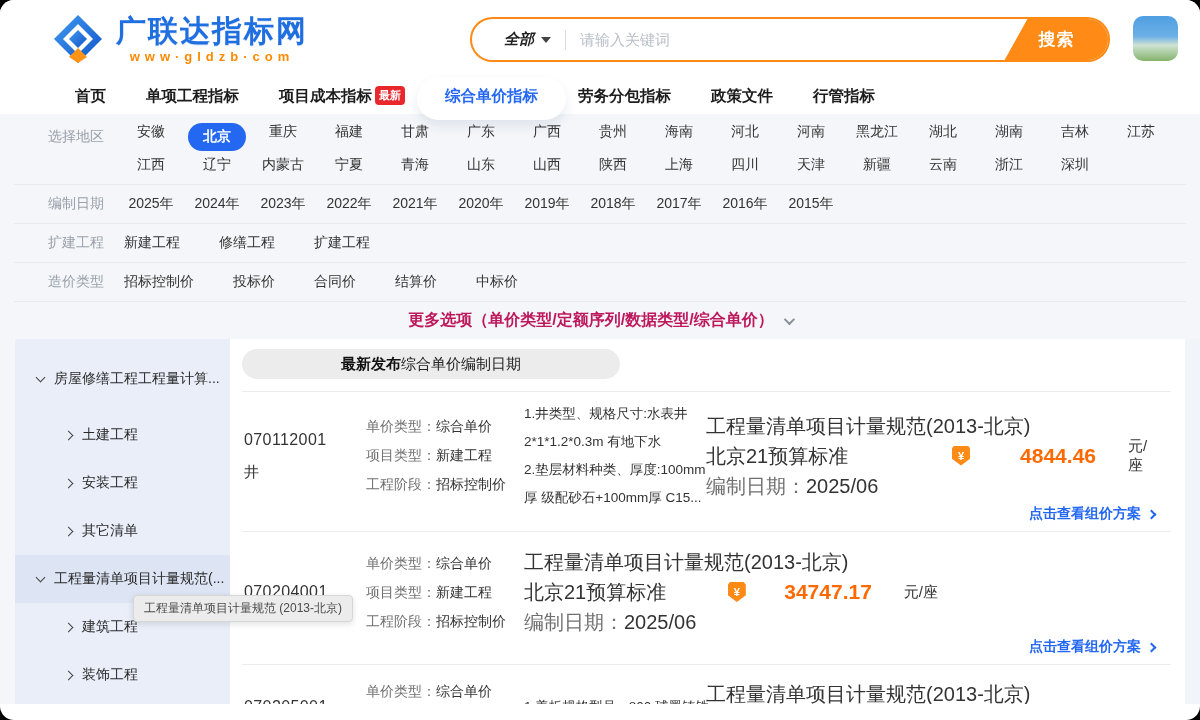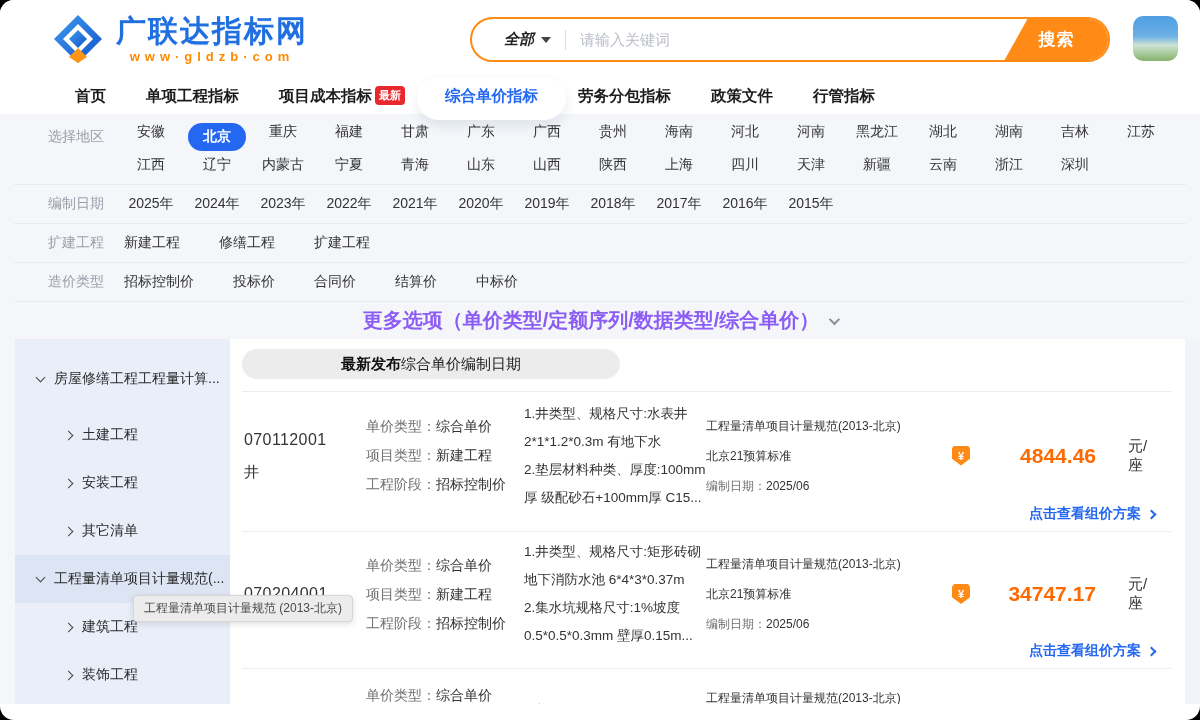--- a/index.html
+++ b/index.html
@@ -38,21 +38,21 @@
   .frow { display:flex; align-items:center; height:38px; }
   .frow.compact { height:33px; }
   .flabel { width:70px; margin-left:34px; font-size:14px; color:#9aa0ab; flex:none; }
   .fspacer { width:70px; margin-left:34px; flex:none; }
   .opt { min-width:66px; text-align:center; font-size:14px; color:#333; cursor:pointer; white-space:nowrap; }
   .opt.selected { color:#fff; }
   .opt.selected span { display:inline-block; background:#2468f2; border-radius:15px; padding:5px 15px; font-weight:600; }
   .opts-gap { display:flex; align-items:center; }
   .opts-gap .opt { min-width:0; margin-right:27px; padding:0 6px; }
   .more-row { height:37px; display:flex; align-items:center; justify-content:center; gap:10px; cursor:pointer; }
-  .more-label { font-size:20px; font-weight:600; color:#8b5cf6; }
+  .more-label { font-size:16px; font-weight:600; color:#be185d; }
   .chev { display:inline-block; width:8px; height:8px; border-right:2px solid #8a8f99; border-bottom:2px solid #8a8f99; }
   .chev.down { transform:rotate(45deg) translateY(-2px); }
 
   
   .content { display:flex; height:365px; background:#f1f4f9; position:relative; }
   .gutter-l { width:15px; background:#f4f6f9; flex:none; }
   .gutter-r { width:15px; background:#f1f4f9; flex:none; }
 
   .sidebar { width:215px; background:#e9eef9; padding-top:16px; flex:none; overflow:hidden; }
   .side-item { height:48px; display:flex; align-items:center; gap:10px; padding-left:22px; font-size:14px; font-weight:500; color:#2a2a2a; cursor:pointer; white-space:nowrap; }
@@ -72,21 +72,21 @@
   .row { position:relative; display:grid; grid-template-columns:122px 158px 182px 246px 1fr; align-items:center; border-bottom:1px solid #ececec; min-height:140px; padding:6px 4px 18px 2px; }
   .row.r2 { min-height:133px; }
   .row.r3 { border-bottom:none; min-height:120px; }
   .code-cell { font-size:16px; color:#333; font-weight:500; letter-spacing:.4px; line-height:32px; }
   .code-name { font-size:15px; }
   .pair { font-size:14px; line-height:29px; white-space:nowrap; }
   .pair .k { color:#707070; }
   .pair .v { color:#333; }
   .desc { font-size:13.5px; color:#333; line-height:28px; }
   .desc div { white-space:nowrap; }
-  .spec { font-size:12px; color:#333; line-height:30px; }
+  .spec { font-size:20px; color:#333; line-height:30px; }
   .spec div { white-space:nowrap; }
   .price-cell { display:flex; align-items:center; justify-content:flex-end; gap:26px; padding-right:14px; }
   .price-badge { width:18px; height:20px; background:#ff8a15; clip-path:polygon(12% 0,88% 0,100% 14%,100% 66%,50% 100%,0 66%,0 14%); color:#fff; font-size:11px; font-weight:bold; display:flex; align-items:center; justify-content:center; flex:none; }
   .price-val { font-size:21px; font-weight:bold; color:#ff6a00; min-width:100px; text-align:right; }
   .price-unit { font-size:15px; color:#333; margin-left:6px; }
   .row-link { position:absolute; right:16px; bottom:8px; display:flex; align-items:center; gap:7px; cursor:pointer; }
   .row-link span { font-size:14px; font-weight:600; color:#2468f2; }
   .lchev { display:inline-block; width:7px; height:7px; border-right:2px solid #2468f2; border-bottom:2px solid #2468f2; transform:rotate(-45deg); }
 
   .tooltip { position:absolute; left:133px; top:256px; background:#ececec; border:1px solid #d6d6d6; border-radius:4px; padding:4px 10px; font-size:12px; color:#4a4a4a; white-space:nowrap; z-index:6; box-shadow:0 2px 6px rgba(0,0,0,.12); }
@@ -320,27 +320,20 @@
 
       <div class="row r2">
         <div class="code-cell">
           <div>070204001</div>
         </div>
         <div>
           <div class="pair"><span class="k">单价类型：</span><span class="v">综合单价</span></div>
           <div class="pair"><span class="k">项目类型：</span><span class="v">新建工程</span></div>
           <div class="pair"><span class="k">工程阶段：</span><span class="v">招标控制价</span></div>
         </div>
-        <div class="desc">
-
-        <div>1.井类型、规格尺寸:矩形砖砌</div>
-            <div>地下消防水池 6*4*3*0.37m</div>
-            <div>2.集水坑规格尺寸:1%坡度</div>
-            <div>0.5*0.5*0.3mm 壁厚0.15m...</div>
-          </div>
         <div class="spec">
           <div>工程量清单项目计量规范(2013-北京)</div>
           <div>北京21预算标准</div>
           <div><span class="k" style="color:#707070;">编制日期：</span><span>2025/06</span></div>
         </div>
         <div class="price-cell">
           <span class="price-badge">¥</span>
           <span class="price-val">34747.17</span>
           <span class="price-unit">元/座</span>
         </div>

